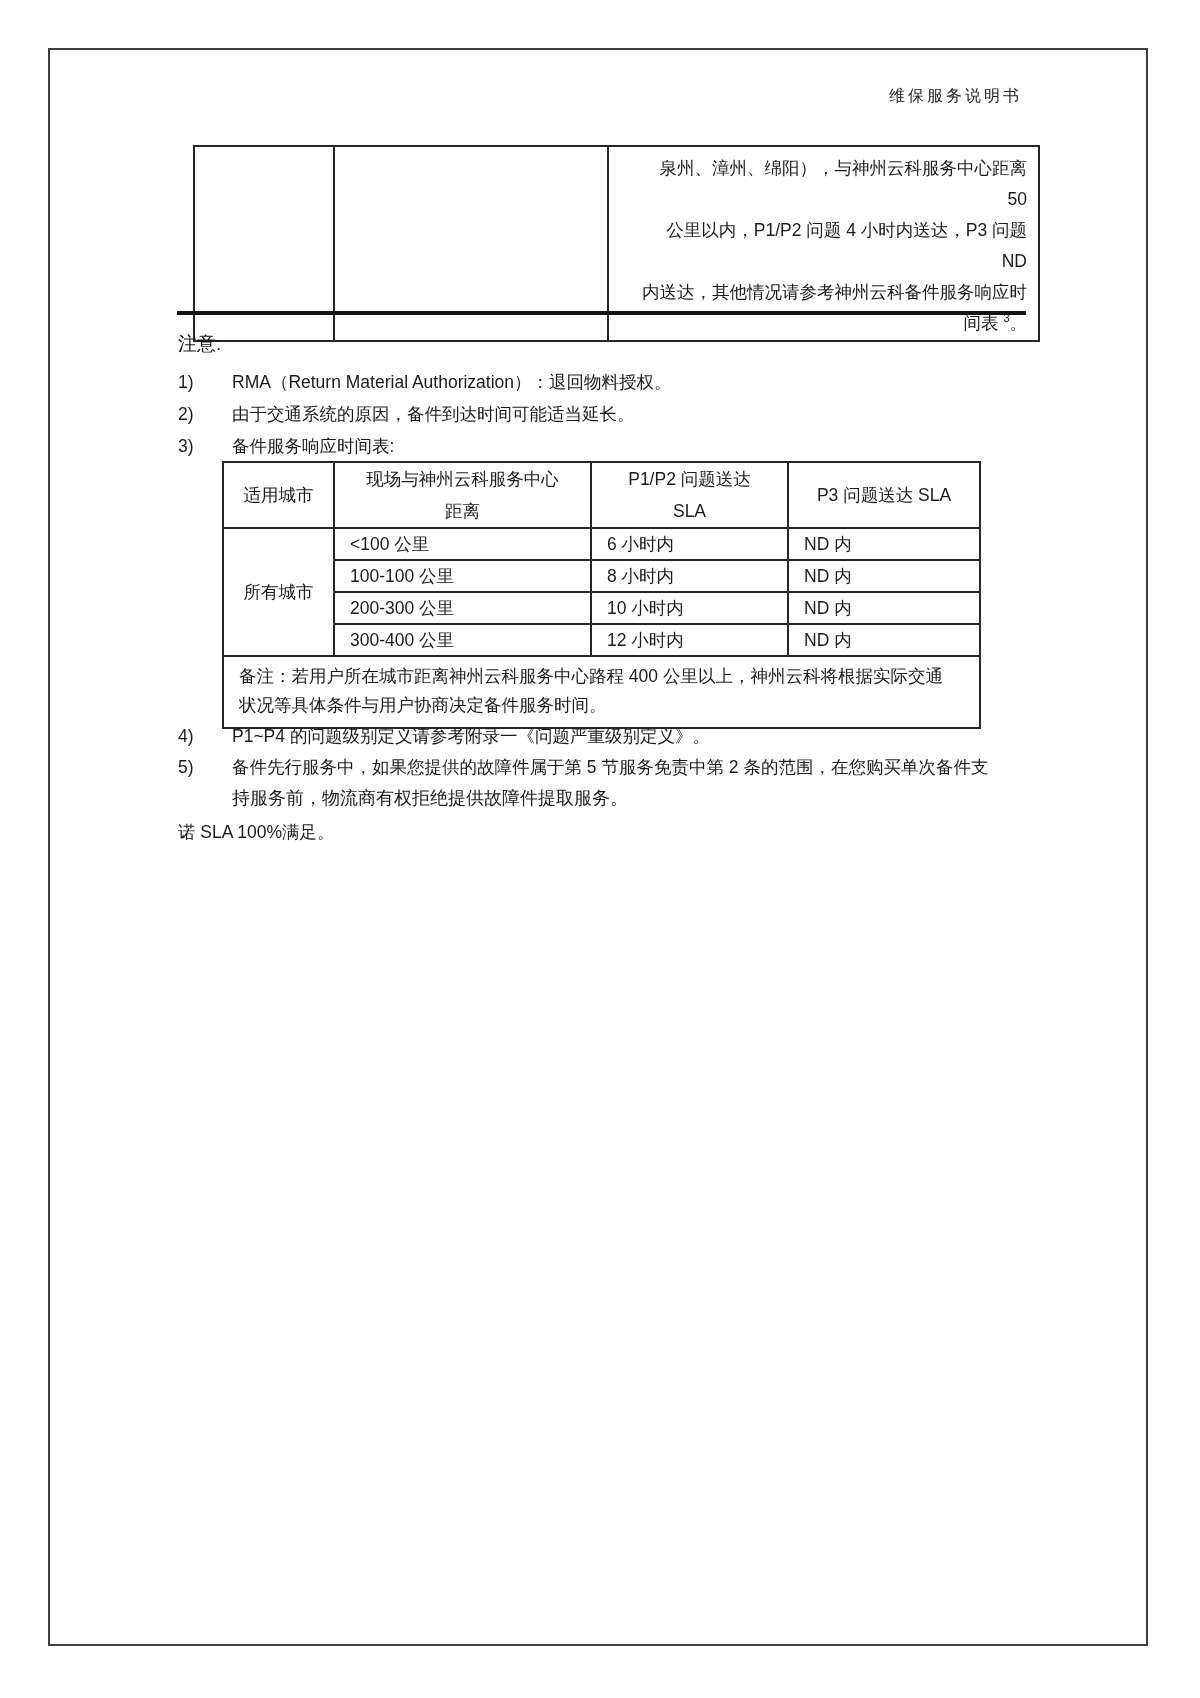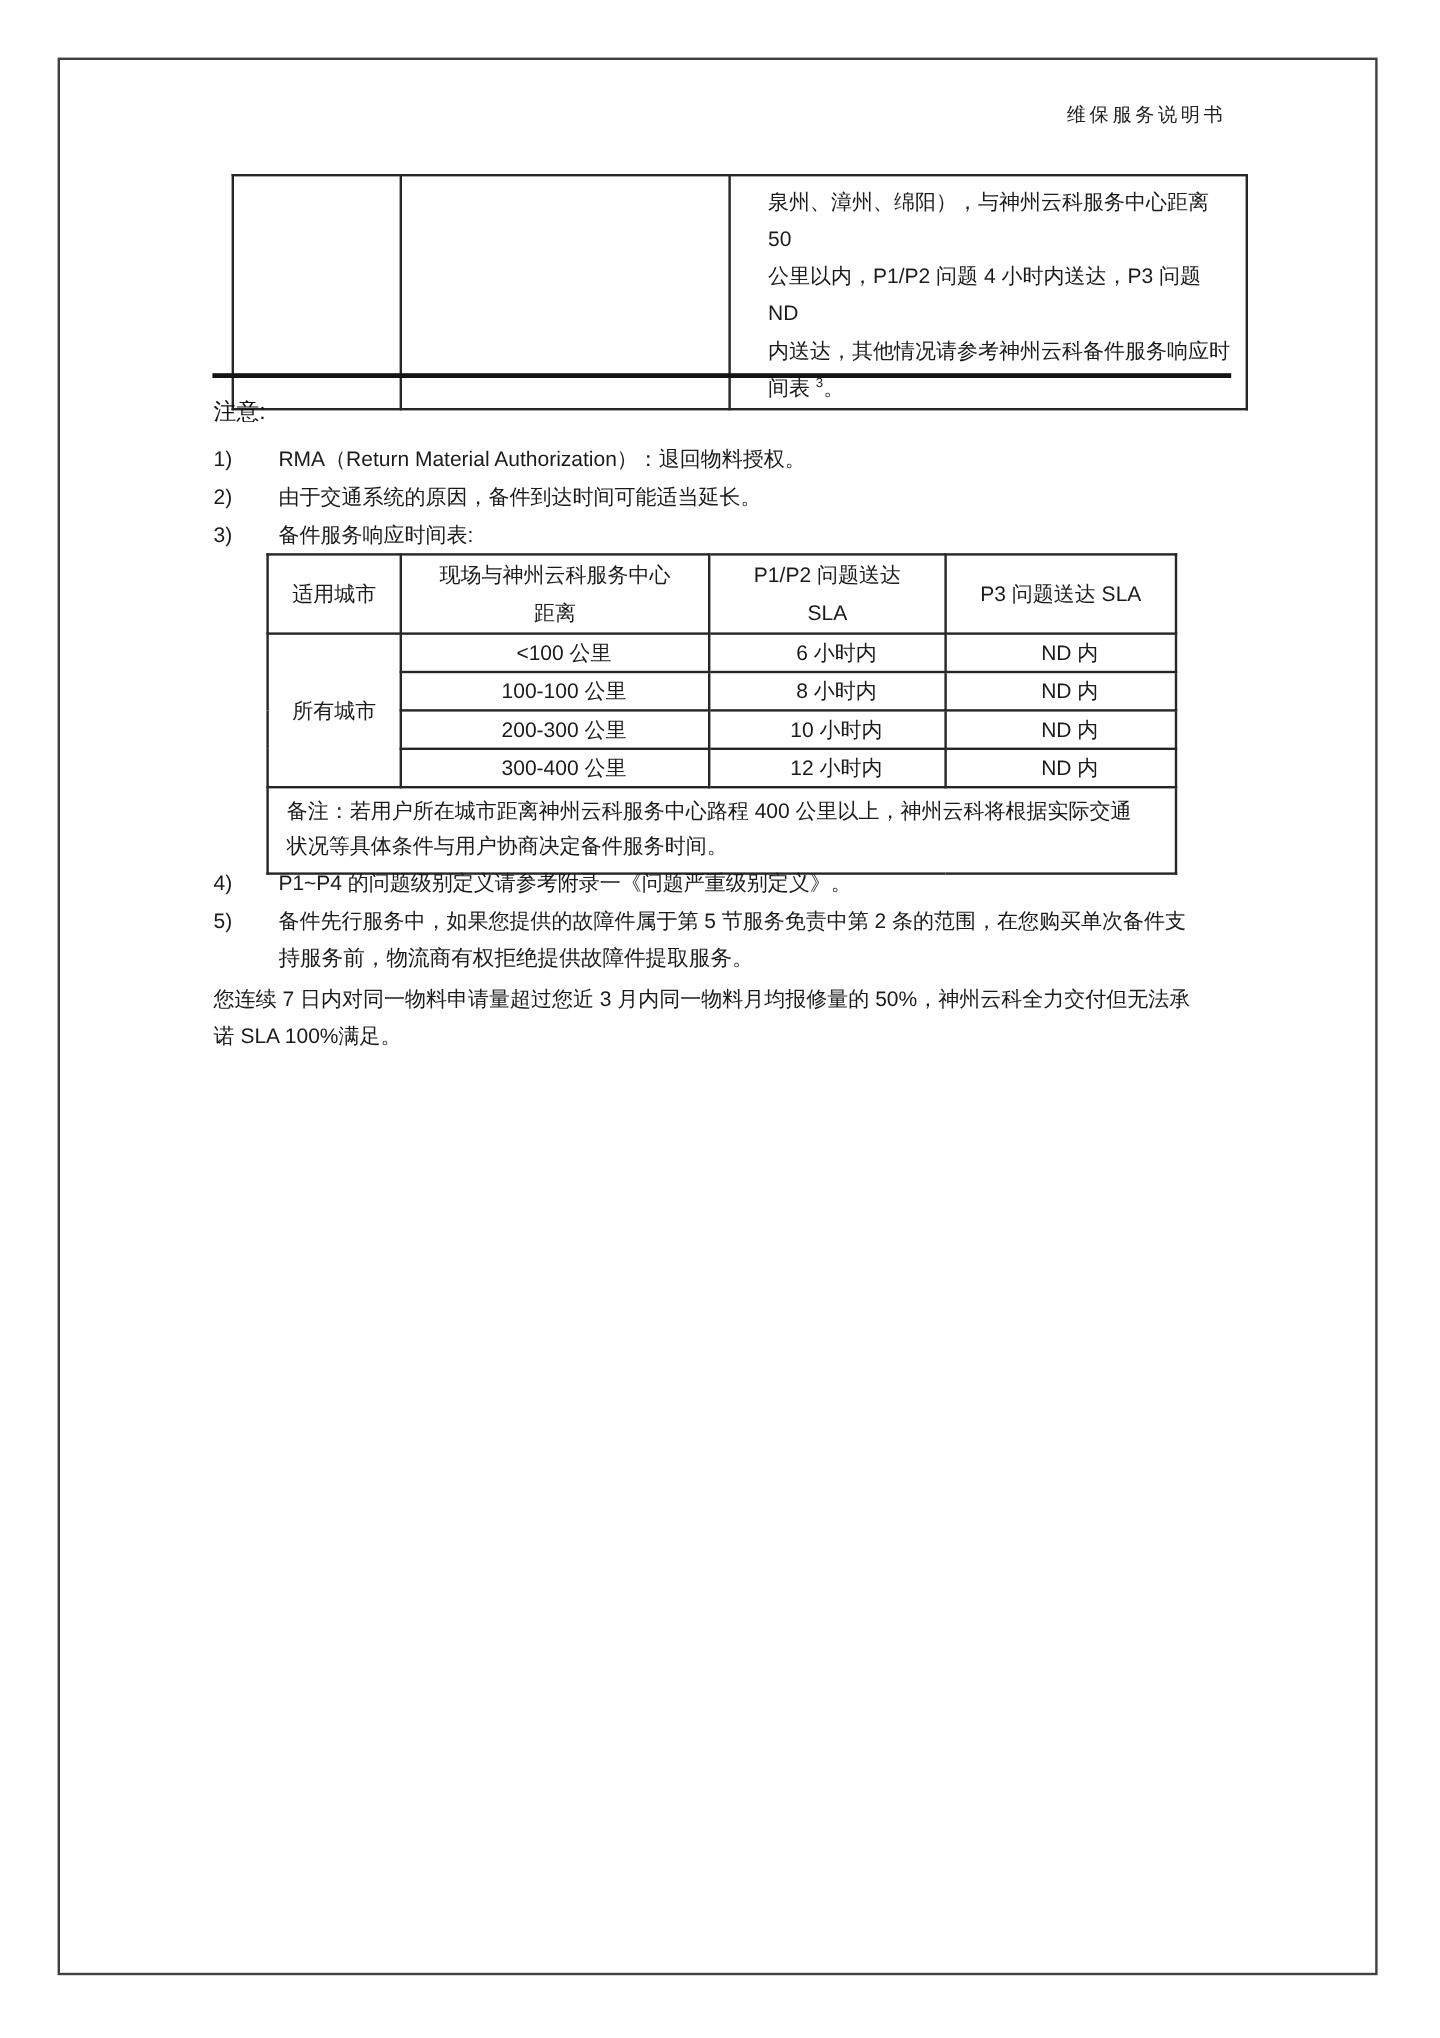--- a/index.html
+++ b/index.html
@@ -46,20 +46,21 @@
   }
   .top-table td {
     border: 2px solid #262626;
     vertical-align: top;
     box-sizing: border-box;
   }
   .top-table .cell-text {
     padding: 5px 10px 0 30px;
     font-size: 17.5px;
     line-height: 31px;
+    text-align: right;
   }
   sup.fn {
     font-size: 11px;
     vertical-align: super;
     line-height: 0;
   }
   
   .thick-rule {
     position: absolute;
     left: 177px;
@@ -118,21 +119,21 @@
     padding: 0;
   }
   .sla-table .hdr {
     height: 64px;
     text-align: center;
     vertical-align: middle;
     line-height: 32px;
   }
   .sla-table .data-row td { height: 32px; }
   .sla-table .cell-left {
-    text-align: center;
+    text-align: left;
     padding-left: 15px;
     vertical-align: middle;
   }
   .sla-table .cell-center {
     text-align: center;
     vertical-align: middle;
   }
   .sla-table .note-cell {
     padding: 5px 14px 7px 15px;
     line-height: 29px;
@@ -271,18 +272,17 @@
       <span class="list-text">P1~P4 的问题级别定义请参考附录一《问题严重级别定义》。</span>
     </div>
     <div class="list-row">
       <span class="list-num">5)</span>
       <span class="list-text">备件先行服务中，如果您提供的故障件属于第 5 节服务免责中第 2 条的范围，在您购买单次备件支</span>
     </div>
     <div class="cont-line">持服务前，物流商有权拒绝提供故障件提取服务。</div>
   </div>
 
   <div class="closing-para">
-    <div>您连续 7 日内对同一物料申请量超过您近 3 月内同一物料月均报修量的 50%，神州云科全力交付但无法承</div>
     <div>诺 SLA 100%满足。</div>
   </div>
 
 
 </div>
 
 </body></html>

